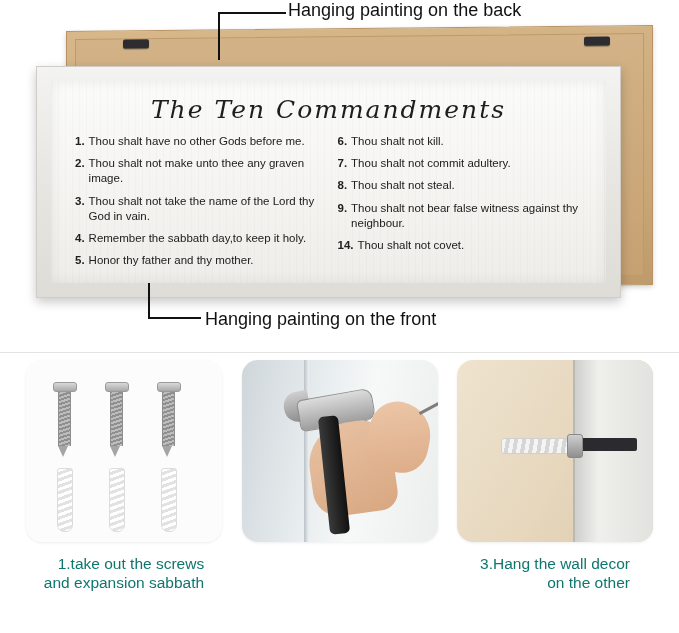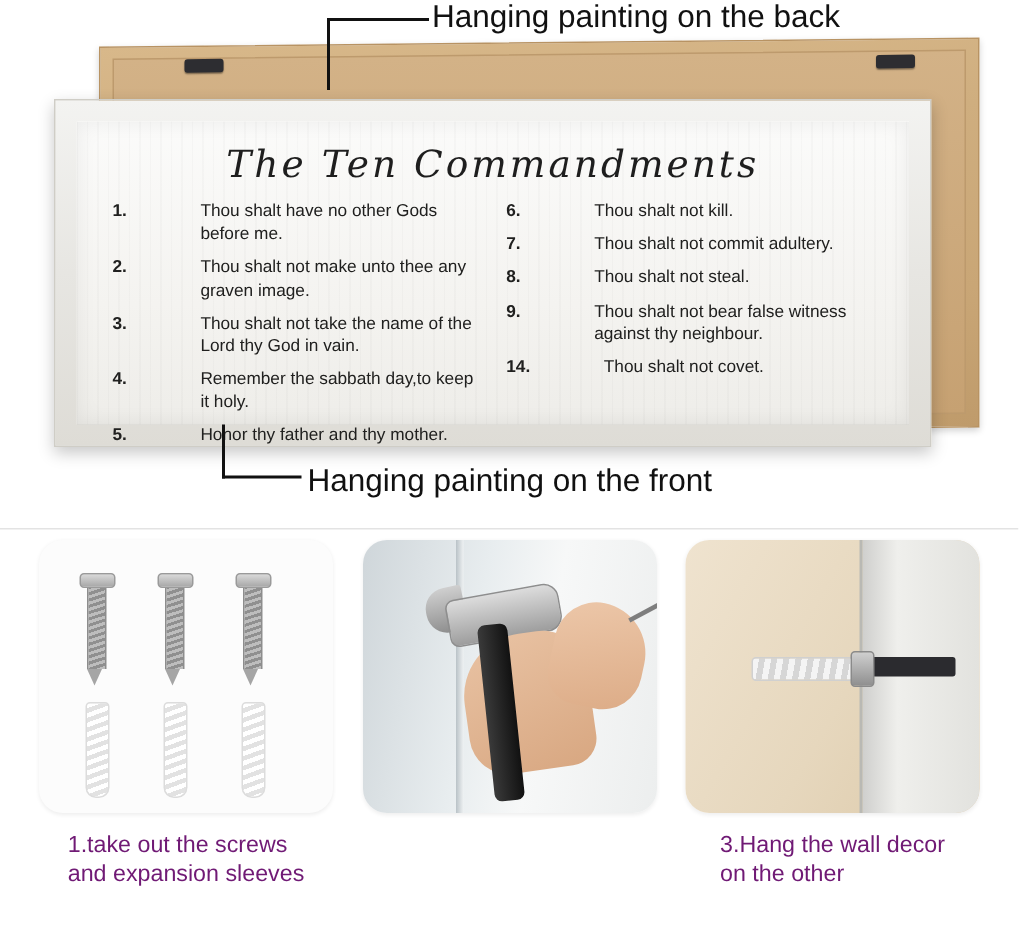--- a/index.html
+++ b/index.html
@@ -100,26 +100,26 @@
     font-size: 11.5px;
     line-height: 1.32;
     color: #20201f;
     margin-bottom: 7px;
   }
   .cmd .num {
     flex: 0 0 auto;
     font-weight: bold;
     margin-right: 4px;
   }
-  .cmd .txt { flex: 1 1 auto; margin-left: 45px; }
+  .cmd .txt { flex: 1 1 auto; }
 
   
   .callout-text {
     position: absolute;
-    font-size: 21px;
+    font-size: 18px;
     color: #111;
     white-space: nowrap;
   }
   .callout-back { left: 288px; top: 0px; }
   .callout-front { left: 205px; top: 309px; }
 
   .leader {
     position: absolute;
     background: #111;
   }
@@ -165,24 +165,24 @@
   .step-img {
     width: 196px;
     height: 182px;
     border-radius: 16px;
     overflow: hidden;
     position: relative;
     box-shadow: 0 1px 3px rgba(0,0,0,0.07);
   }
   .step-caption {
     margin-top: 12px;
-    text-align: left;
+    text-align: right;
     font-size: 15.5px;
     line-height: 1.25;
-    color: #701a75;
+    color: #0f766e;
   }
 
   
   .art1 { background: #fcfcfc; }
   .screw {
     position: absolute;
     width: 16px;
   }
   .screw-head {
     width: 22px; height: 8px;
@@ -403,21 +403,21 @@
         <div class="screw-head"></div>
           <div class="screw-body"></div>
           <div class="screw-tip"></div>
       </div>
       <div class="anchor" style="left:31px; top:108px;"></div>
       <div class="anchor" style="left:83px; top:108px;"></div>
       <div class="anchor" style="left:135px; top:108px;"></div>
     </div>
     <div class="step-caption">
       <div>1.take out the screws</div>
-      <div>and expansion sleeves</div>
+      <div>and expansion sabbath</div>
     </div>
   </div>
 
   <div class="step">
     <div class="step-img art2">
       <div class="wall-edge"></div>
       <div class="hammer-claw"></div>
       <div class="hammer-head"></div>
       <div class="hand"></div>
       <div class="hammer-handle"></div>

